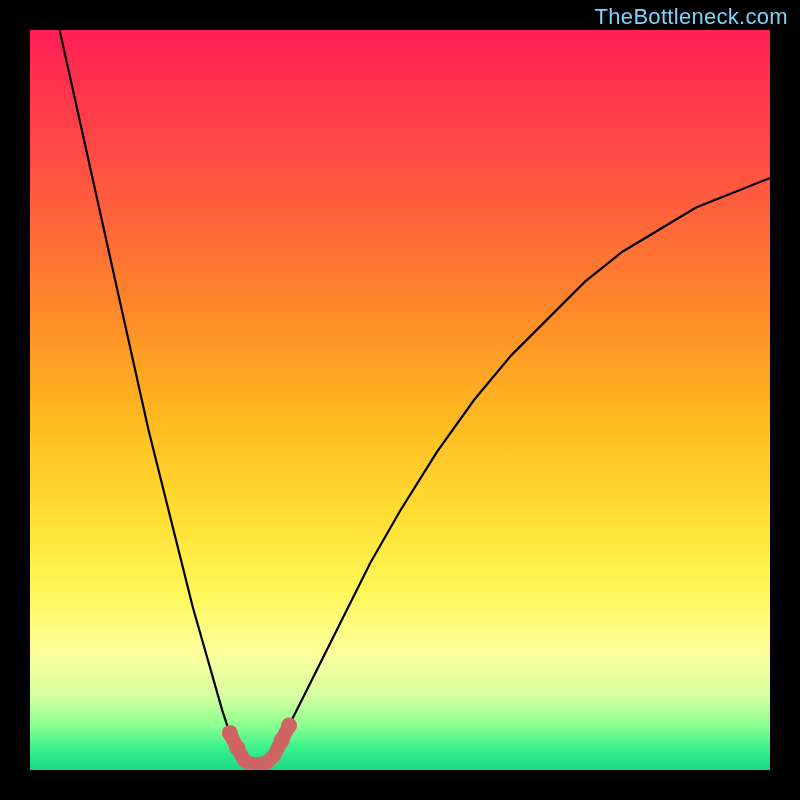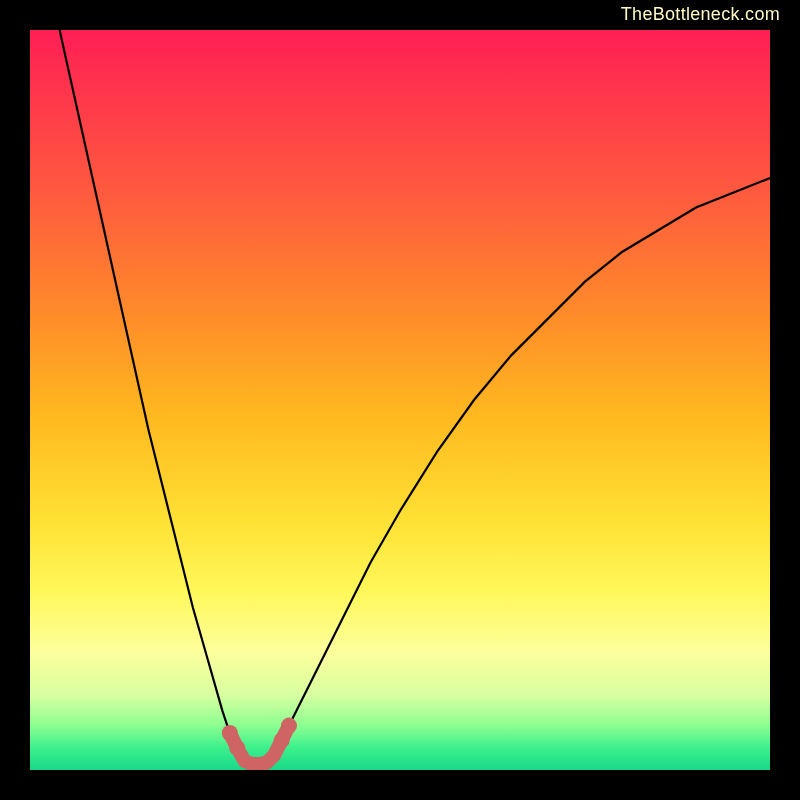--- a/index.html
+++ b/index.html
@@ -41,23 +41,23 @@
       #fdff9c 84%,
       #d6ffa0 90%,
       #8cff90 94%,
       #3cf08c 97%,
       #18d888 100%
     );
   }
   .watermark {
     position: absolute;
     top: 4px;
-    right: 20px;
-    font-size: 18px;
-    color: #fef9c3;
+    right: 12px;
+    font-size: 22px;
+    color: #7dd3fc;
     font-weight: 400;
     letter-spacing: 0.3px;
     user-select: none;
   }
   svg.curves {
     position: absolute;
     inset: 0;
     width: 100%;
     height: 100%;
     overflow: visible;

